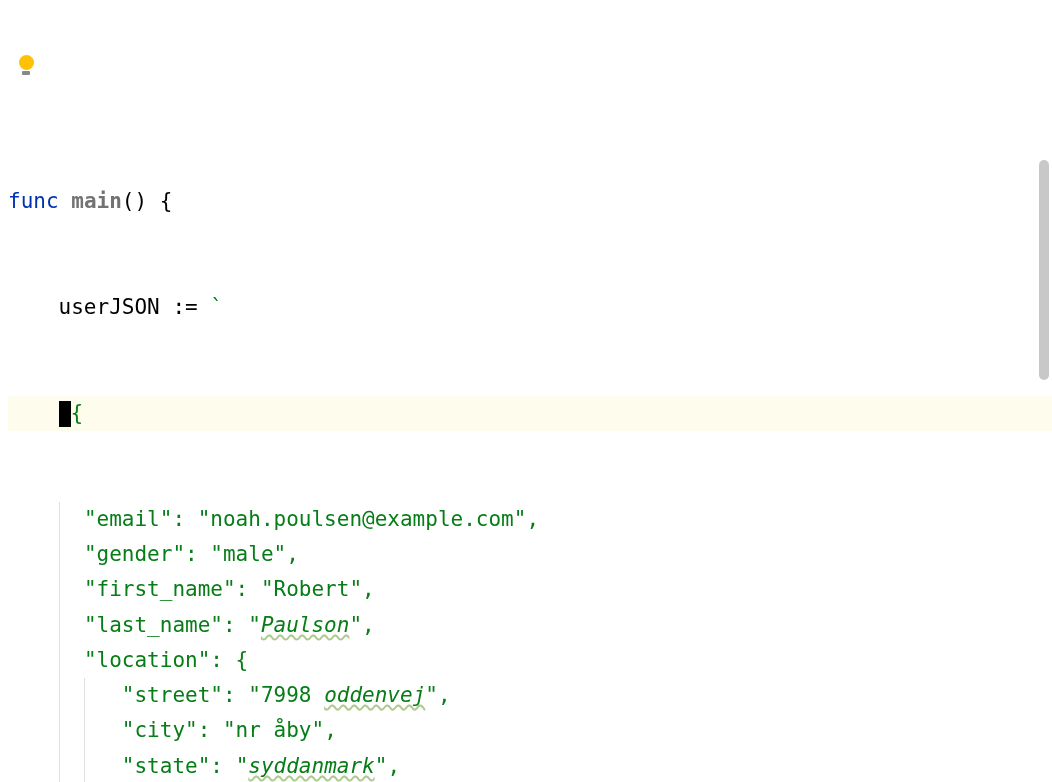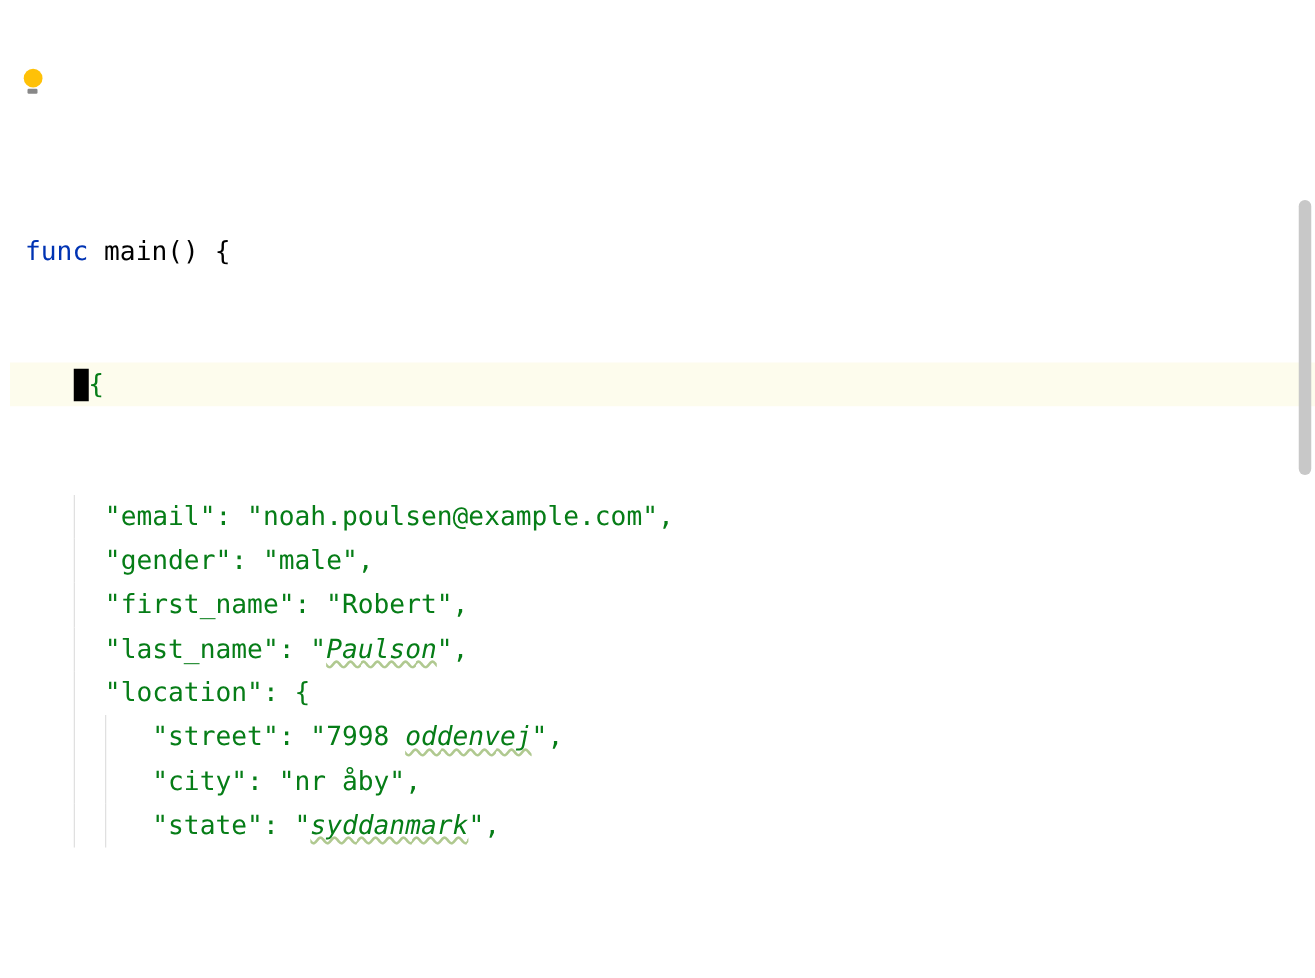--- a/index.html
+++ b/index.html
@@ -63,22 +63,22 @@
     }
     .cursor {
       display: inline-block;
       width: 12px;
       height: 26px;
       background: #000;
       vertical-align: text-bottom;
       position: relative;
       top: 2px;
     }
-    .kw { color: #0033B3; margin-left: 12px; }
-    .fn { color: #000000; }
+    .kw { color: #0033B3; }
+    .fn { color: #737373; font-weight: bold; }
     .str { color: #067D17; }
     .punct { color: #000000; }
     .indent-guide {
       border-left: 1px solid #E0E0E0;
       display: inline-block;
       height: 1.68em;
       vertical-align: top;
       width: 0;
       margin-right: -1px;
     }
@@ -104,17 +104,18 @@
 <div class="editor">
   <div class="gutter">
     <div class="bulb">
       <div class="bulb-top"></div>
       <div class="bulb-base"></div>
     </div>
   </div>
   <div class="scrollbar"></div>
 
   <div class="line"><span class="kw">func</span> <span class="fn">main</span><span class="punct">()</span><span class="punct"> {</span></div>
+  <div class="line">    <span>userJSON</span><span> := </span><span class="str">`</span></div>
   <div class="line highlight-line">    <span class="cursor"></span><span class="str">{</span></div>
   <div id="json-lines"><div class="line">    <span class="indent-guide"></span>  <span class="str">"email"</span><span class="str">: </span><span class="str">"noah.poulsen@example.com"</span><span class="str">,</span></div><div class="line">    <span class="indent-guide"></span>  <span class="str">"gender"</span><span class="str">: </span><span class="str">"male"</span><span class="str">,</span></div><div class="line">    <span class="indent-guide"></span>  <span class="str">"first_name"</span><span class="str">: </span><span class="str">"Robert"</span><span class="str">,</span></div><div class="line">    <span class="indent-guide"></span>  <span class="str">"last_name"</span><span class="str">: </span><span class="str">"<span class="underline-wavy">Paulson</span>"</span><span class="str">,</span></div><div class="line">    <span class="indent-guide"></span>  <span class="str">"location"</span><span class="str">: {</span></div><div class="line">    <span class="indent-guide"></span>  <span class="indent-guide"></span>   <span class="str">"street"</span><span class="str">: </span><span class="str">"7998 <span class="underline-wavy">oddenvej</span>"</span><span class="str">,</span></div><div class="line">    <span class="indent-guide"></span>  <span class="indent-guide"></span>   <span class="str">"city"</span><span class="str">: </span><span class="str">"nr åby"</span><span class="str">,</span></div><div class="line">    <span class="indent-guide"></span>  <span class="indent-guide"></span>   <span class="str">"state"</span><span class="str">: </span><span class="str">"<span class="underline-wavy">syddanmark</span>"</span><span class="str">,</span></div></div>
   
   
 </div>
 
 </body></html>

